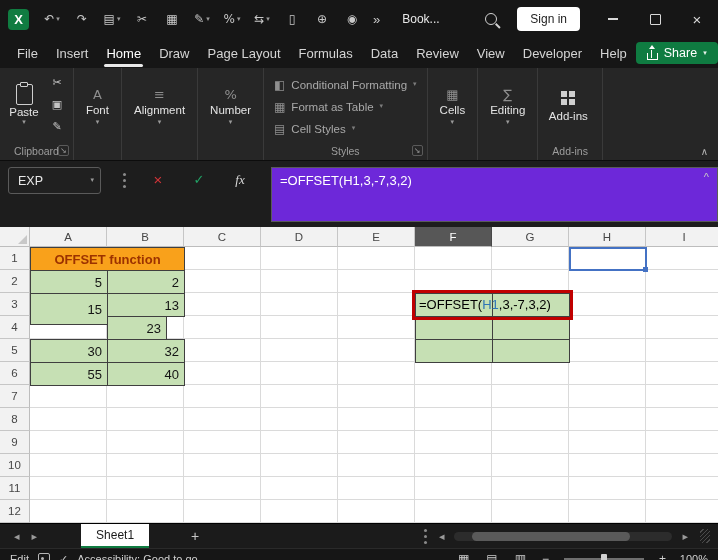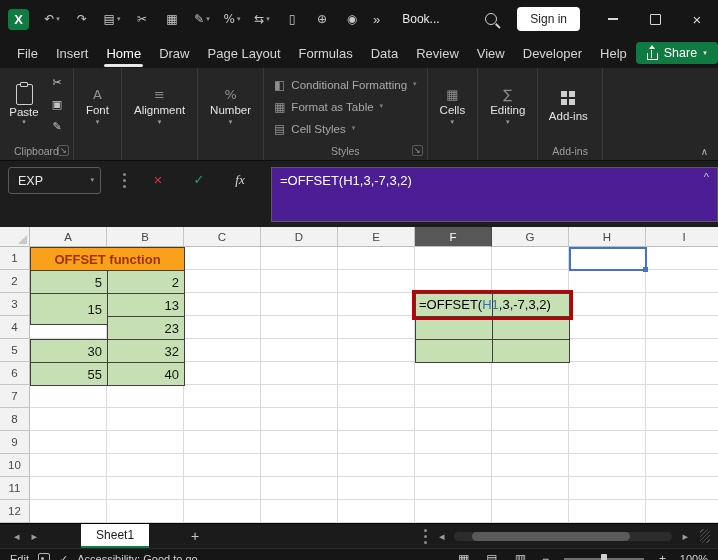--- a/index.html
+++ b/index.html
@@ -80,21 +80,21 @@
   .formula-strip{height:60px;background:#1d1d1d;display:flex;align-items:flex-start;padding:6px 0 0 8px;gap:21px;}
   .name-box{width:76px;height:25px;background:#202020;border:1px solid #5a5a5a;border-radius:3px;
             display:flex;align-items:center;padding:0 6px 0 9px;color:#e8e8e8;font-size:12.5px;}
   .name-box .caret{margin-left:auto;}
   .vdots{width:3px;height:3px;border-radius:50%;background:#8a8a8a;box-shadow:0 6px 0 #8a8a8a,0 -6px 0 #8a8a8a;
          margin:12px 1px 0 1px;align-self:flex-start;}
   .fb-btn{width:20px;height:25px;display:flex;align-items:center;justify-content:center;font-size:13px;}
   .fb-cancel{color:#D13438;font-size:15px;}
   .fb-enter{color:#21A366;}
   .fb-fx{color:#d8d8d8;font-style:italic;font-family:"Liberation Serif","DejaVu Serif",serif;font-size:13px;}
-  .formula-input{flex:1;height:48px;background:#4c1d95;border:1px solid #5a5a5a;margin-right:0;
+  .formula-input{flex:1;height:48px;background:#6d28d9;border:1px solid #5a5a5a;margin-right:0;
                  position:relative;color:#ffffff;font-size:13px;padding:5px 24px 0 8px;}
   .formula-collapse{position:absolute;right:8px;top:3px;color:#c8c8c8;font-size:11px;}
 
   
   .grid{position:relative;height:296px;background:#ffffff;overflow:hidden;}
   .corner{position:absolute;left:0;top:0;width:30px;height:20px;background:#F2F2F2;
           border-right:1px solid #BDBDBD;border-bottom:1px solid #BDBDBD;box-sizing:border-box;}
   .corner::after{content:"";position:absolute;right:2px;bottom:2px;
                  border-left:9px solid transparent;border-bottom:9px solid #C8C8C8;}
   .col-headers{position:absolute;left:30px;top:0;height:20px;display:flex;}
@@ -395,21 +395,21 @@
       <div class="row-h">11</div>
       <div class="row-h">12</div>
     </div>
   <div class="cells">
       <div class="green-block" style="left: 385px; top: 46px; width: 155px; height: 70px;"></div>
       <div class="title-cell" style="left: 0px; top: 0px; width: 155px; height: 24px;">OFFSET function</div>
       <div class="data-cell" style="left: 0px; top: 23px; width: 78px; height: 24px;">5</div>
       <div class="data-cell" style="left: 77px; top: 23px; width: 78px; height: 24px;">2</div>
       <div class="data-cell" style="left: 0px; top: 46px; width: 78px; height: 32px;">15</div>
       <div class="data-cell" style="left: 77px; top: 46px; width: 78px; height: 24px;">13</div>
-      <div class="data-cell" style="left: 77px; top: 69px; width: 78px; height: 24px;">23</div>
+      <div class="data-cell" style="left: 77px; top: 69px; width: 60px; height: 24px;">23</div>
       <div class="data-cell" style="left: 0px; top: 92px; width: 78px; height: 24px;">30</div>
       <div class="data-cell" style="left: 77px; top: 92px; width: 78px; height: 24px;">32</div>
       <div class="data-cell" style="left: 0px; top: 115px; width: 78px; height: 24px;">55</div>
       <div class="data-cell" style="left: 77px; top: 115px; width: 78px; height: 24px;">40</div>
       <div class="cell-formula" style="left: 389px; top: 46px; width: 148px; height: 23px;">
         <span class="fpart">=OFFSET(</span>
         <span class="fref">H1</span>
         <span class="fpart">,3,-7,3,2)</span>
       </div>
       <div class="red-box" style="left: 382px; top: 43px; width: 161px; height: 30px;"></div>

